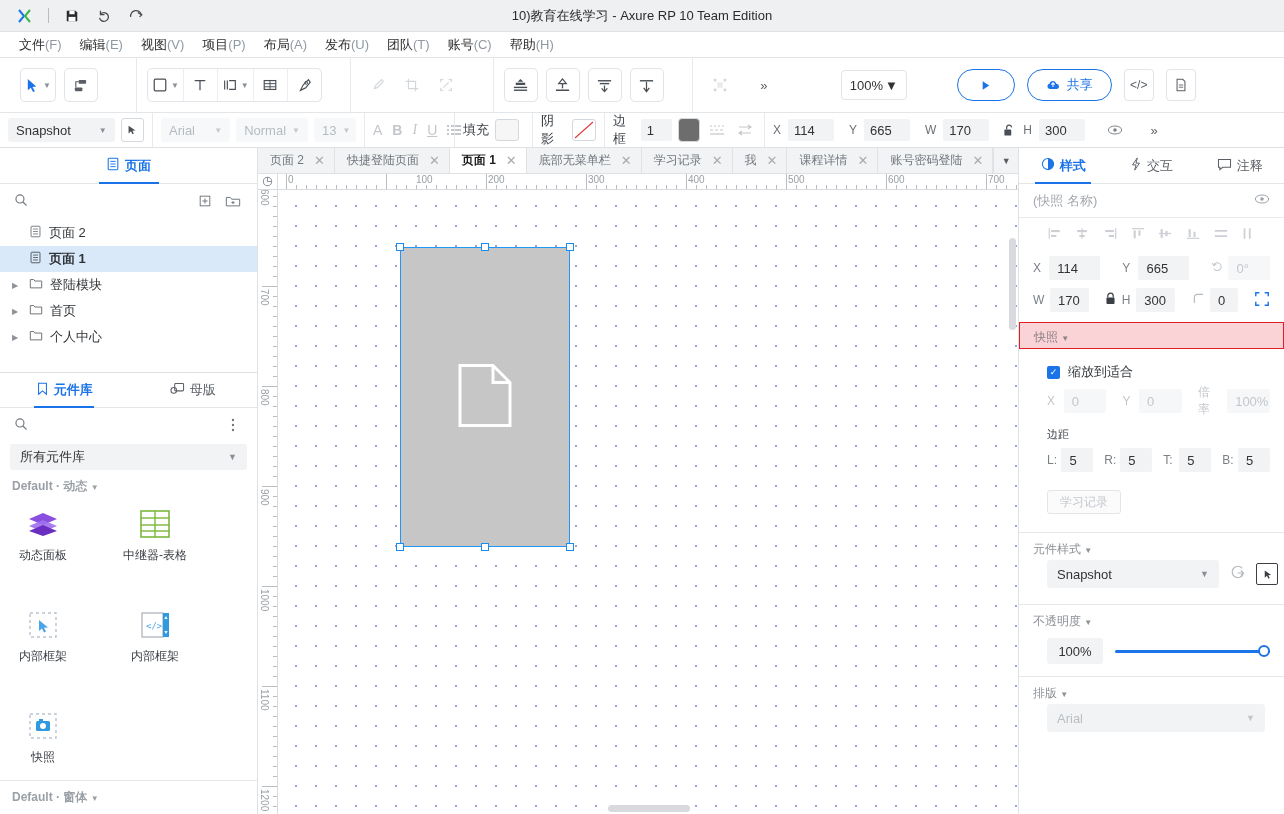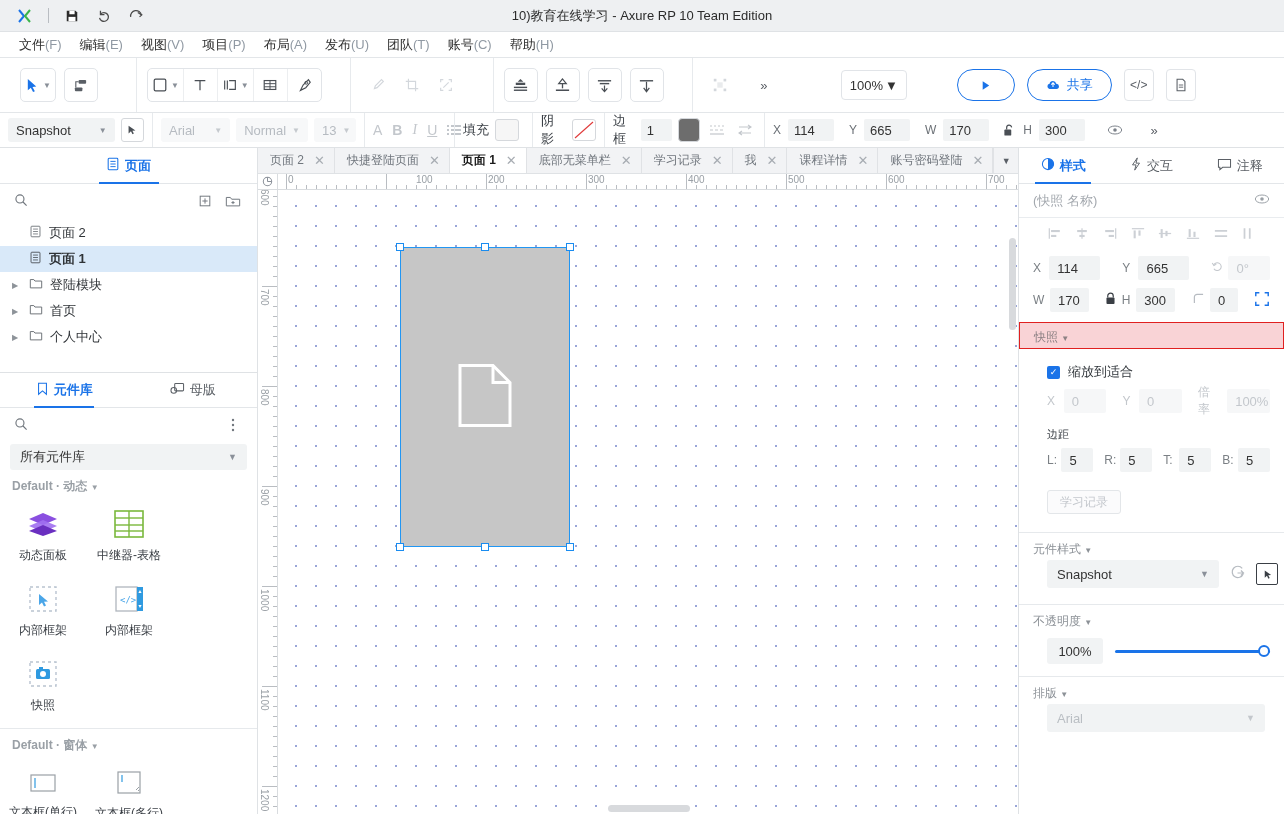--- a/index.html
+++ b/index.html
@@ -135,21 +135,21 @@
   .pageitem.selected { background: #d9e9f9; font-weight: bold; }
   .pageitem .arrow { width: 10px; font-size: 8px; color: #8d9399; }
   .libtabs { border-top: 1px solid #dfe2e5; }
   .libsearch { height: 34px; display: flex; align-items: center; padding: 0 14px; }
   .lib-select {
     margin: 2px 10px 0; height: 26px; background: #f1f3f4; border-radius: 3px;
     display: flex; align-items: center; justify-content: space-between; padding: 0 10px;
     font-size: 13px; color: #333;
   }
   .libgroup-title { font-size: 12px; color: #9aa0a6; padding: 8px 0 4px 12px; font-weight: bold; }
-  .libgrid { display: flex; flex-wrap: wrap; }
+  .libgrid { display: flex; flex-wrap: wrap; gap: 26px; }
   .libcell {
     width: 86px; height: 75px; display: flex; flex-direction: column; align-items: center;
     justify-content: center; gap: 6px; font-size: 12px; color: #3a3f45;
   }
   .libdiv { border-top: 1px solid #e6e9ec; margin-top: 4px; }
   .libscroll { flex: 1; overflow: hidden; }
 
   
   .center { flex: 1 1 auto; display: flex; flex-direction: column; min-width: 0; position: relative; }
   .tabstrip { height: 26px; display: flex; background: #f2f3f5; border-bottom: 1px solid #dfe2e5; flex: 0 0 26px; }

